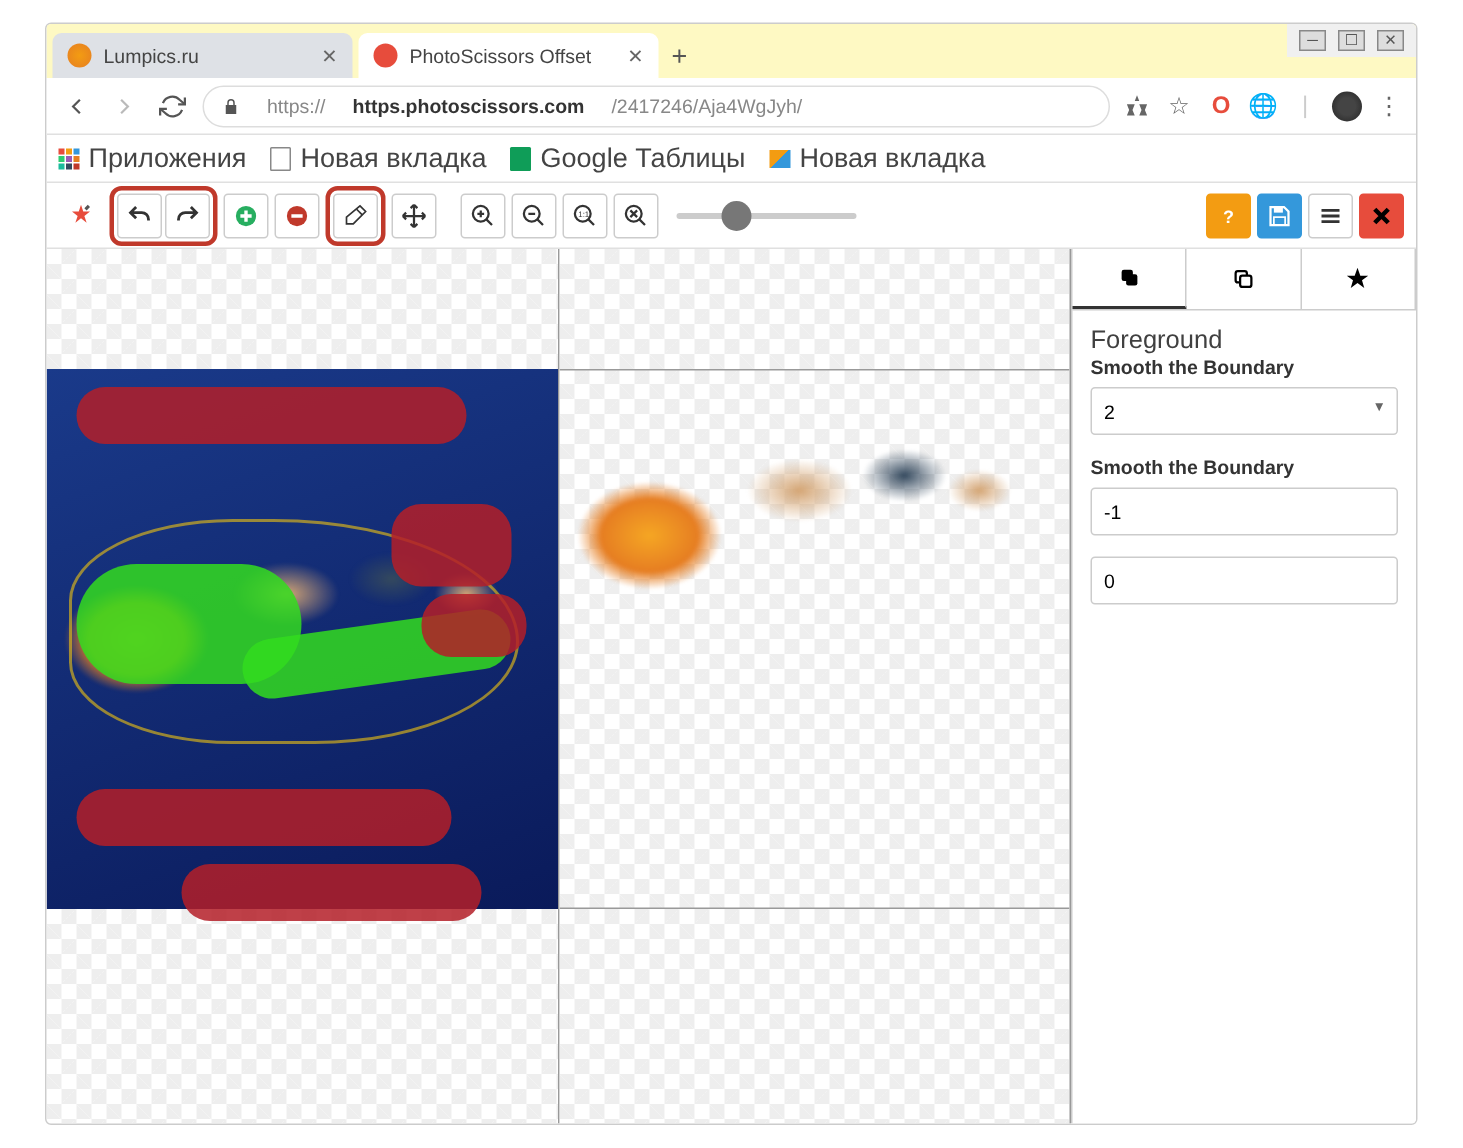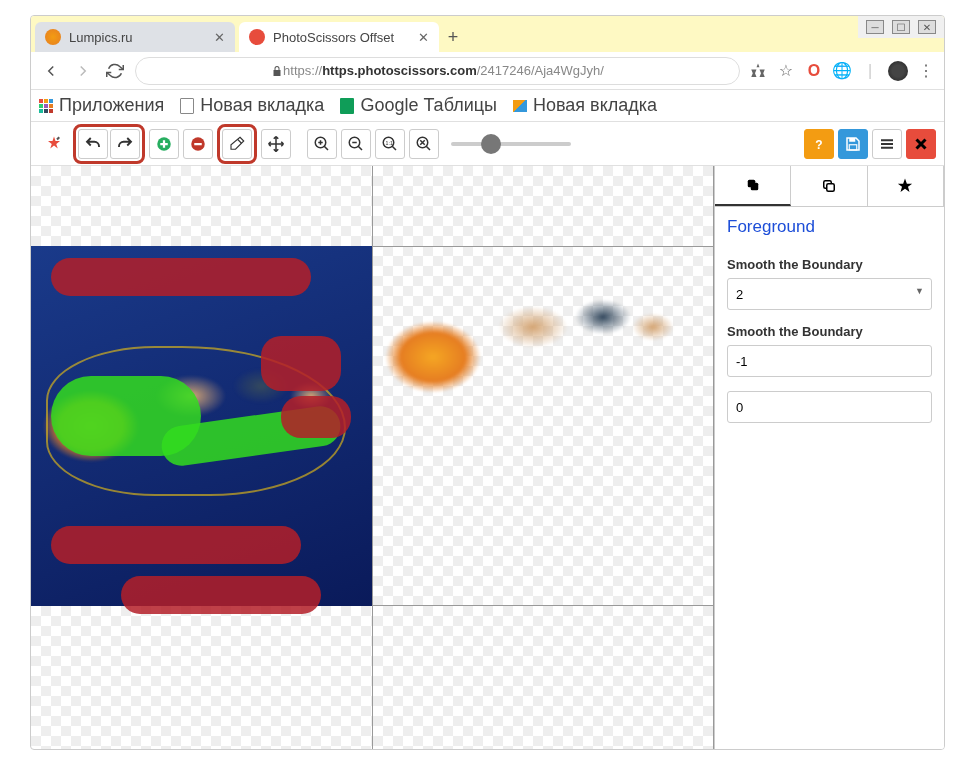--- a/index.html
+++ b/index.html
@@ -12,21 +12,21 @@
 .tab-bar { display: flex; align-items: center; height: 36px; background: #fef9c3; padding-top: 6px; }
 .tab { display: flex; align-items: center; height: 30px; padding: 0 10px; margin-left: 4px; border-radius: 6px 6px 0 0; font-size: 13px; color: #444; gap: 8px; min-width: 200px; }
 .tab.inactive { background: #dee1e6; }
 .tab.active { background: #fff; }
 .tab-favicon { width: 16px; height: 16px; border-radius: 50%; flex-shrink: 0; }
 .tab-close { color: #666; cursor: pointer; margin-left: auto; }
 .new-tab { width: 28px; height: 28px; display: flex; align-items: center; justify-content: center; color: #555; font-size: 18px; }
 
 .addr-bar { display: flex; align-items: center; height: 38px; background: #fff; padding: 0 8px; border-bottom: 1px solid #e0e0e0; gap: 8px; }
 .nav-btn { width: 24px; height: 24px; display: flex; align-items: center; justify-content: center; color: #666; }
-.url-box { flex: 1; display: flex; align-items: center; height: 28px; border: 1px solid #ddd; border-radius: 14px; padding: 0 12px; font-size: 13px; color: #333; gap: 0; justify-content: center; }
+.url-box { flex: 1; display: flex; align-items: center; height: 28px; border: 1px solid #ddd; border-radius: 14px; padding: 0 12px; font-size: 13px; color: #333; gap: 18px; }
 .url-prefix { color: #888; }
 .url-secure { font-weight: bold; color: #333; }
 .addr-icon { width: 20px; height: 20px; display: flex; align-items: center; justify-content: center; color: #666; }
 .avatar { width: 20px; height: 20px; border-radius: 50%; background: radial-gradient(circle, #444 40%, #222); }
 
 .bookmarks { display: flex; align-items: center; height: 32px; padding: 0 8px; border-bottom: 1px solid #e0e0e0; gap: 16px; font-size: 18px; color: #444; }
 .bm-item { display: flex; align-items: center; gap: 6px; }
 .bm-apps { display: grid; grid-template-columns: repeat(3,4px); grid-template-rows: repeat(3,4px); gap: 1px; }
 .bm-apps span:nth-child(1){background:#e74c3c}.bm-apps span:nth-child(2){background:#f39c12}.bm-apps span:nth-child(3){background:#3498db}.bm-apps span:nth-child(4){background:#2ecc71}.bm-apps span:nth-child(5){background:#9b59b6}.bm-apps span:nth-child(6){background:#e67e22}.bm-apps span:nth-child(7){background:#1abc9c}.bm-apps span:nth-child(8){background:#34495e}.bm-apps span:nth-child(9){background:#c0392b}
 .bm-doc { width: 14px; height: 16px; border: 1px solid #888; border-radius: 1px; }
@@ -73,21 +73,21 @@
 .g1 { top: 130px; left: 20px; width: 150px; height: 80px; border-radius: 40px; }
 .g2 { top: 170px; left: 130px; width: 180px; height: 40px; transform: rotate(-8deg); }
 .outline { position: absolute; top: 100px; left: 15px; width: 300px; height: 150px; border: 2px solid #f1c40f; border-radius: 40% 60% 50% 40%; opacity: 0.6; }
 .right-img-bounds { position: absolute; top: 80px; left: 0; right: 0; height: 360px; border-top: 1px solid #999; border-bottom: 1px solid #999; }
 
 .side-panel { width: 230px; border-left: 1px solid #ccc; padding: 0; background: #fff; }
 .panel-tabs { display: flex; border-bottom: 1px solid #ccc; }
 .panel-tab { flex: 1; height: 40px; display: flex; align-items: center; justify-content: center; border-right: 1px solid #ccc; }
 .panel-tab.active { border-bottom: 2px solid #333; }
 .panel-body { padding: 10px 12px; }
-.panel-title { font-size: 17px; color: #1d4ed8; margin-bottom: 20px; }
+.panel-title { font-size: 17px; color: #404040; margin-bottom: 0; }
 .field-label { font-size: 13px; font-weight: bold; color: #333; margin-bottom: 6px; }
 .field-input { width: 100%; height: 32px; border: 1px solid #ccc; border-radius: 3px; padding: 0 8px; font-size: 13px; margin-bottom: 14px; background: #fff; }
 .field-select { position: relative; }
 .field-select::after { content: '▼'; position: absolute; right: 8px; top: 8px; font-size: 9px; color: #666; pointer-events: none; }
 
 svg { width: 18px; height: 18px; }
 </style>
 </head>
 <body>
 

